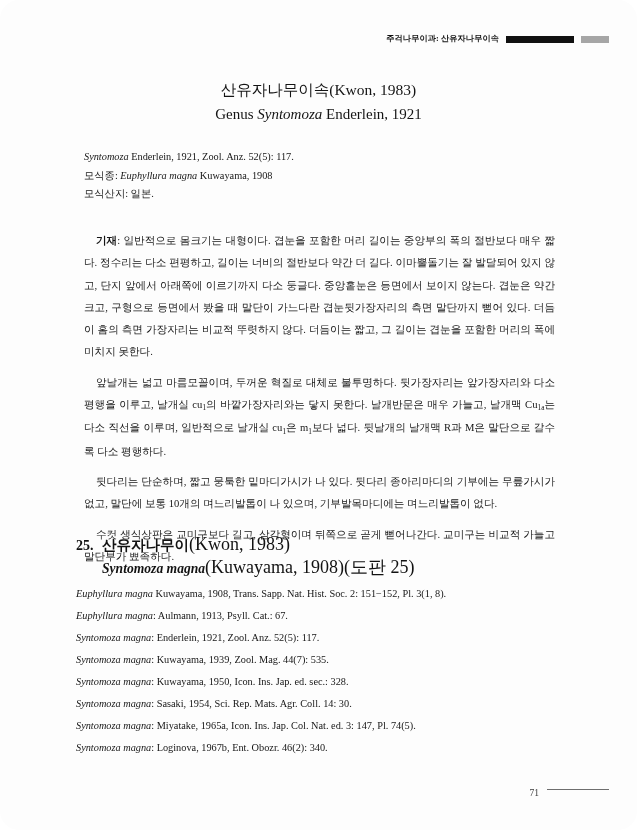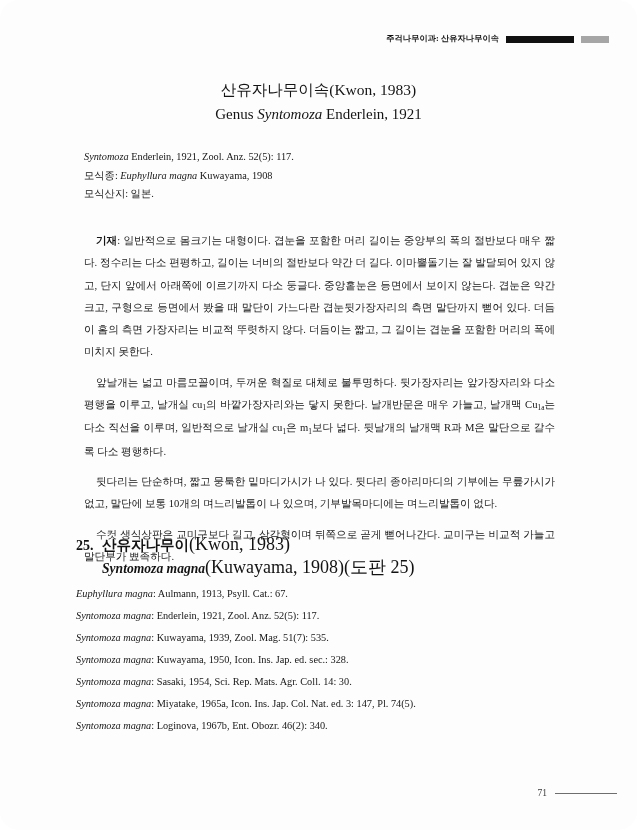--- a/index.html
+++ b/index.html
@@ -170,23 +170,23 @@
     line-height: 22px;
     color: #161616;
     white-space: nowrap;
   }
   .syn-line .it { font-style: italic; }
 
   
   .footer {
     position: absolute;
     bottom: 32px;
-    right: 20px;
+    right: 28px;
     display: flex;
-    align-items: center;
+    align-items: flex-start;
     gap: 8px;
   }
   .page-number {
     font-size: 9.5px;
     color: #3a3a3a;
     line-height: 1;
   }
   .footer-rule {
     display: block;
     width: 62px;
@@ -227,23 +227,24 @@
 
     <p class="desc-para">수컷 생식상판은 교미구보다 길고, 삼각형이며 뒤쪽으로 곧게 뻗어나간다. 교미구는 비교적 가늘고 말단부가 뾰족하다.</p>
   </div>
 
   <div class="species-heading">
     <div class="species-line-1"><span class="species-num">25.</span><span class="species-name-ko">산유자나무이</span><span class="species-authority">(Kwon, 1983)</span></div>
     <div class="species-line-2"><span class="species-binomial">Syntomoza magna</span><span class="species-authority">(Kuwayama, 1908)</span><span class="species-plate">(도판 25)</span></div>
   </div>
 
   <div class="synonymy">
+    <div class="syn-line"><span class="it">Euphyllura magna</span><span> Kuwayama, 1908, Trans. Sapp. Nat. Hist. Soc. 2: 151−152, Pl. 3(1, 8).</span></div>
     <div class="syn-line"><span class="it">Euphyllura magna</span><span>: Aulmann, 1913, Psyll. Cat.: 67.</span></div>
     <div class="syn-line"><span class="it">Syntomoza magna</span><span>: Enderlein, 1921, Zool. Anz. 52(5): 117.</span></div>
-    <div class="syn-line"><span class="it">Syntomoza magna</span><span>: Kuwayama, 1939, Zool. Mag. 51(7): 535.</span></div>
+    <div class="syn-line"><span class="it">Syntomoza magna</span><span>: Kuwayama, 1939, Zool. Mag. 44(7): 535.</span></div>
     <div class="syn-line"><span class="it">Syntomoza magna</span><span>: Kuwayama, 1950, Icon. Ins. Jap. ed. sec.: 328.</span></div>
     <div class="syn-line"><span class="it">Syntomoza magna</span><span>: Sasaki, 1954, Sci. Rep. Mats. Agr. Coll. 14: 30.</span></div>
     <div class="syn-line"><span class="it">Syntomoza magna</span><span>: Miyatake, 1965a, Icon. Ins. Jap. Col. Nat. ed. 3: 147, Pl. 74(5).</span></div>
     <div class="syn-line"><span class="it">Syntomoza magna</span><span>: Loginova, 1967b, Ent. Obozr. 46(2): 340.</span></div>
   </div>
 
   <div class="footer">
     <span class="page-number">71</span>
     <span class="footer-rule"></span>
   </div>

